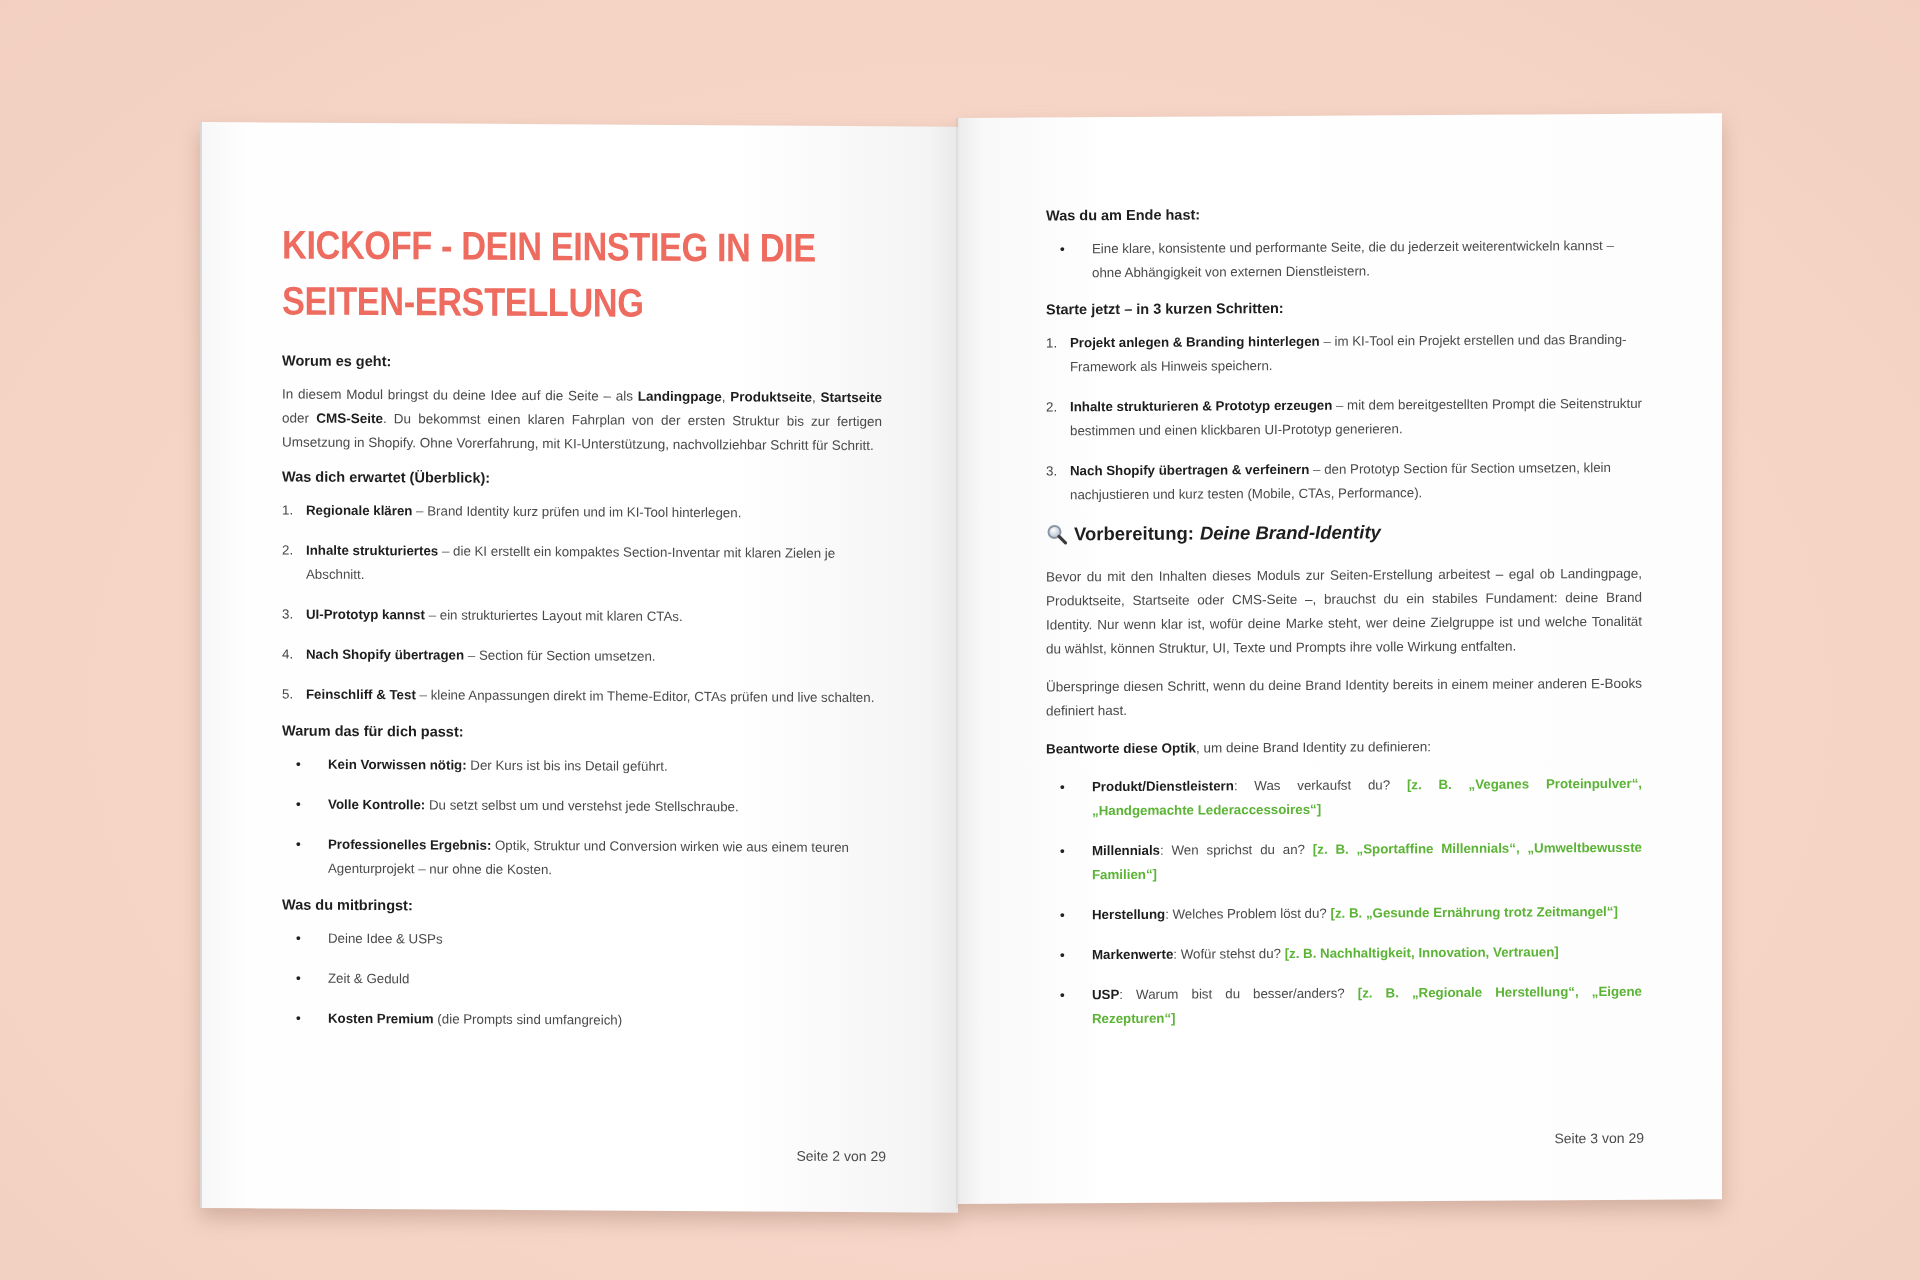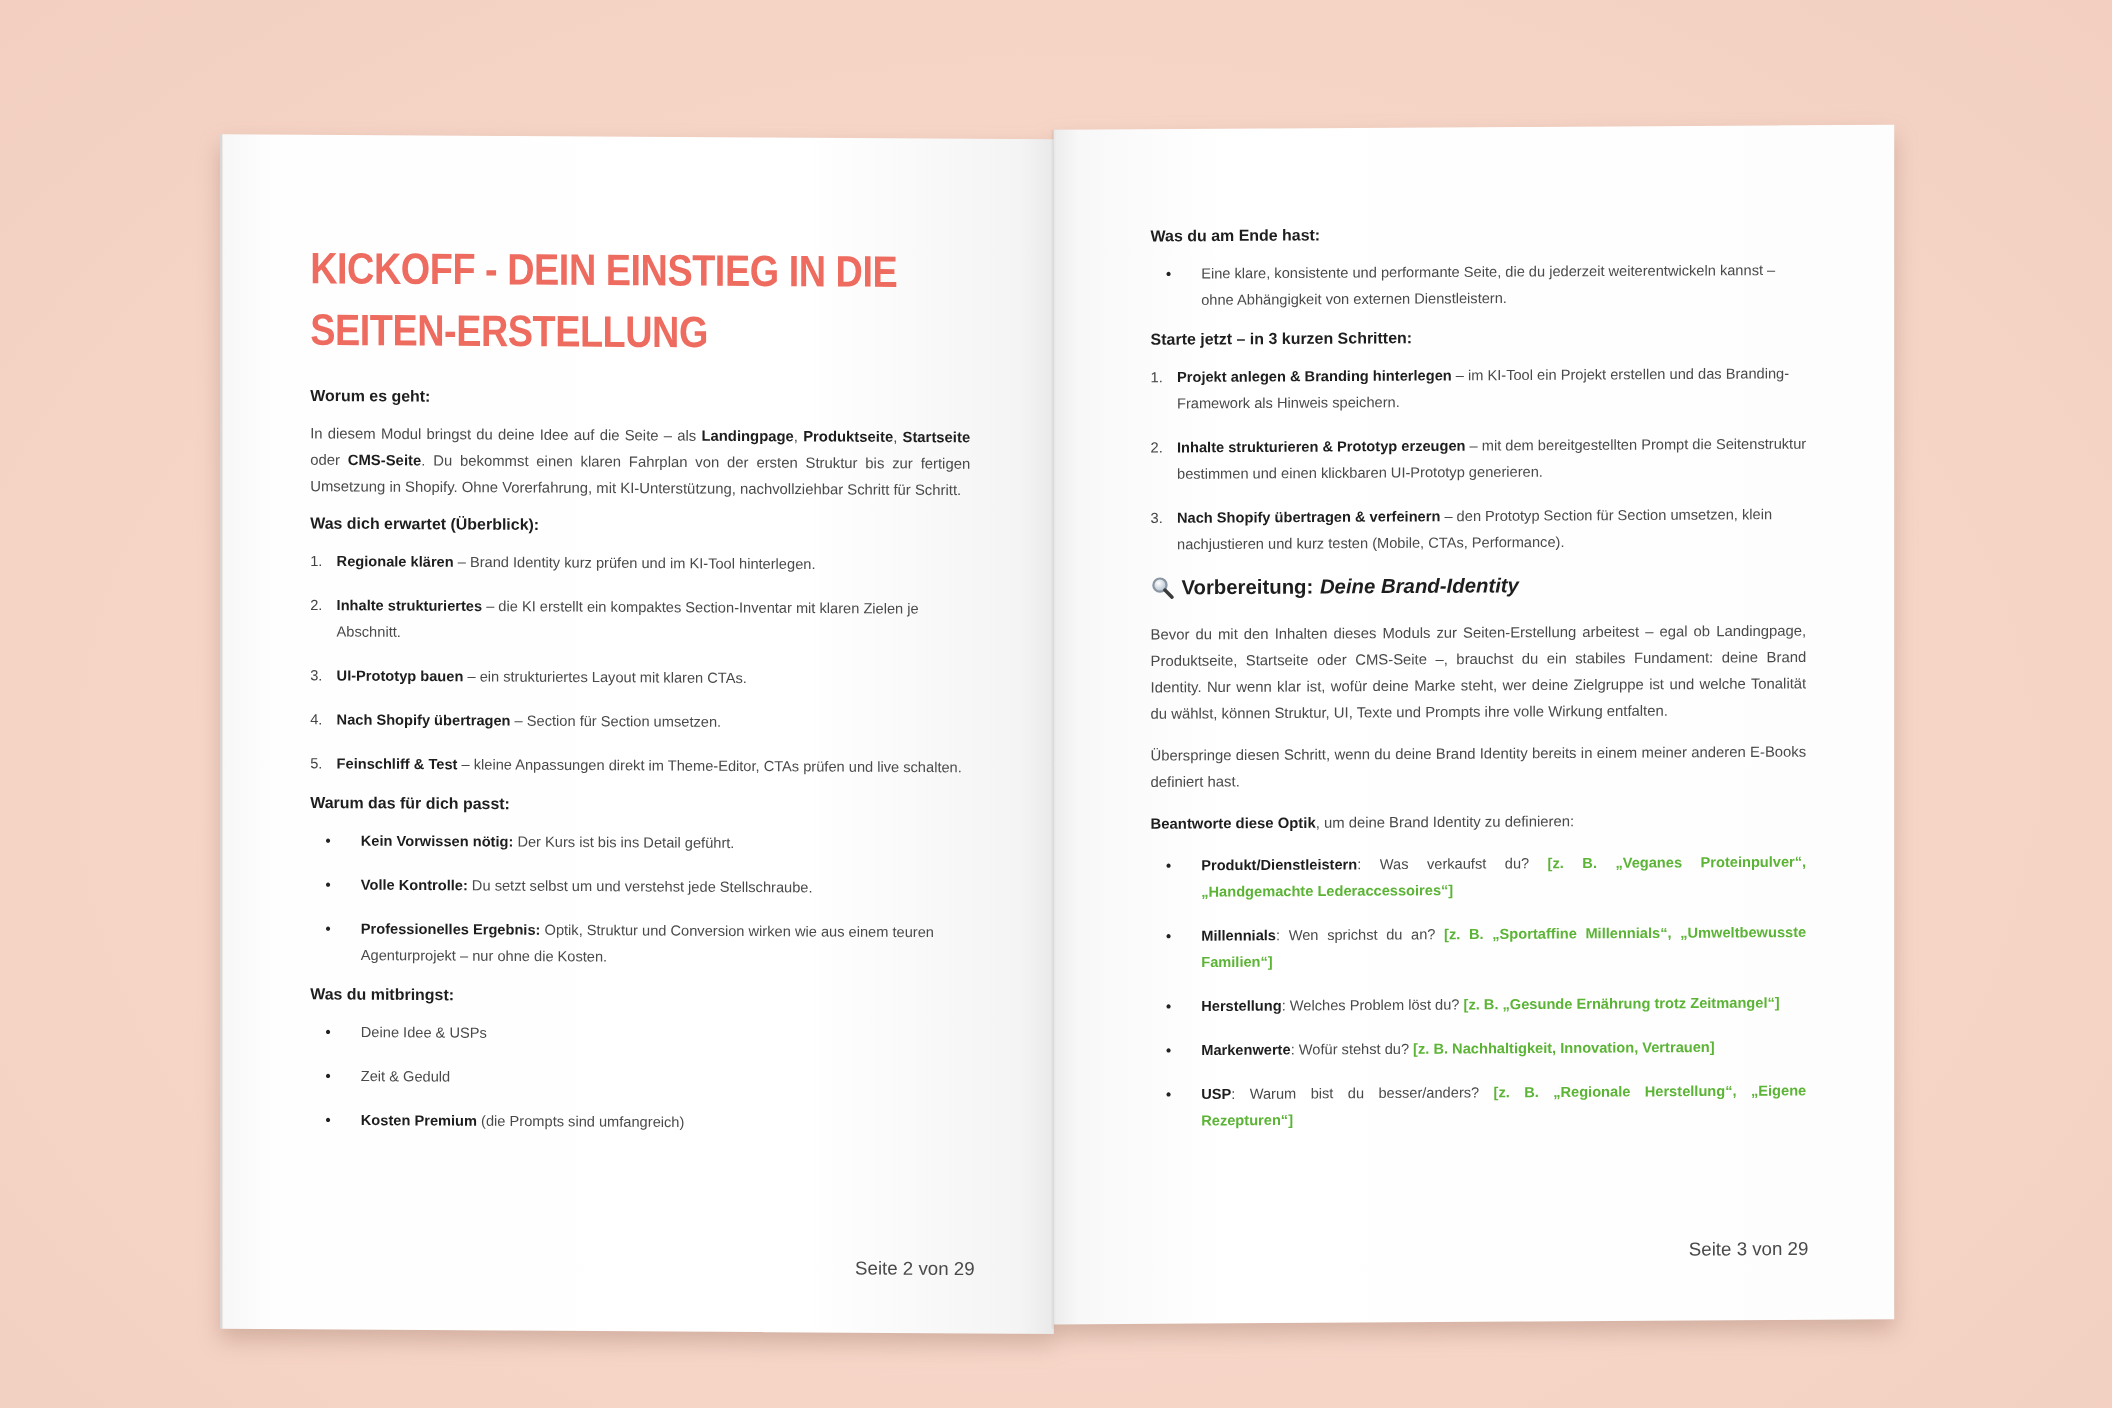--- a/index.html
+++ b/index.html
@@ -49,21 +49,21 @@
       position: relative; font-size: 13.3px; line-height: 24px; color: #4a4a4a;
       margin-bottom: 16px;
     }
     .ol .li { padding-left: 24px; }
     .ul .li { padding-left: 46px; }
     .marker { position: absolute; left: 0; top: 0; color: #444; }
     .ul .marker { left: 14px; font-weight: 700; color: #222; }
     .green { color: #5cb436; font-weight: 700; }
     .justify { text-align: justify; }
     .footer {
-      position: absolute; font-size: 17px; color: #4a4a4a;
+      position: absolute; font-size: 14px; color: #4a4a4a;
     }
     .left-footer { right: 72px; bottom: 48px; }
     .right-footer { right: 78px; bottom: 54px; }
     .section-title {
       font-size: 18.5px; color: #1e1e1e; font-weight: 700; margin: 6px 0 20px 0;
       display: flex; align-items: center; gap: 6px;
     }
     .section-title i { font-style: italic; }
     .mag-icon { width: 22px; height: 22px; display: inline-block; }
     .spine {
@@ -83,21 +83,21 @@
         <span>SEITEN-ERSTELLUNG</span>
       </h1>
 
       <div class="h">Worum es geht:</div>
       <p class="p"><span>In diesem Modul bringst du deine Idee auf die Seite – als </span><b>Landingpage</b><span>, </span><b>Produktseite</b><span>, </span><b>Startseite</b><span> oder </span><b>CMS-Seite</b><span>. Du bekommst einen klaren Fahrplan von der ersten Struktur bis zur fertigen Umsetzung in Shopify. Ohne Vorerfahrung, mit KI-Unterstützung, nachvollziehbar Schritt für Schritt.</span></p>
 
       <div class="h">Was dich erwartet (Überblick):</div>
       <ol class="ol">
         <li class="li"><span class="marker">1.</span><b>Regionale klären</b><span> – Brand Identity kurz prüfen und im KI-Tool hinterlegen.</span></li>
         <li class="li"><span class="marker">2.</span><b>Inhalte strukturiertes</b><span> – die KI erstellt ein kompaktes Section-Inventar mit klaren Zielen je Abschnitt.</span></li>
-        <li class="li"><span class="marker">3.</span><b>UI-Prototyp bauen</b><span> – ein strukturiertes Layout mit klaren CTAs.</span></li>
+        <li class="li"><span class="marker">3.</span><b>UI-Prototyp kannst</b><span> – ein strukturiertes Layout mit klaren CTAs.</span></li>
         <li class="li"><span class="marker">4.</span><b>Nach Shopify übertragen</b><span> – Section für Section umsetzen.</span></li>
         <li class="li"><span class="marker">5.</span><b>Feinschliff &amp; Test</b><span> – kleine Anpassungen direkt im Theme-Editor, CTAs prüfen und live schalten.</span></li>
       </ol>
 
       <div class="h">Warum das für dich passt:</div>
       <ul class="ul">
         <li class="li"><span class="marker">•</span><b>Kein Vorwissen nötig:</b><span> Der Kurs ist bis ins Detail geführt.</span></li>
         <li class="li"><span class="marker">•</span><b>Volle Kontrolle:</b><span> Du setzt selbst um und verstehst jede Stellschraube.</span></li>
         <li class="li"><span class="marker">•</span><b>Professionelles Ergebnis:</b><span> Optik, Struktur und Conversion wirken wie aus einem teuren Agenturprojekt – nur ohne die Kosten.</span></li>
       </ul>

